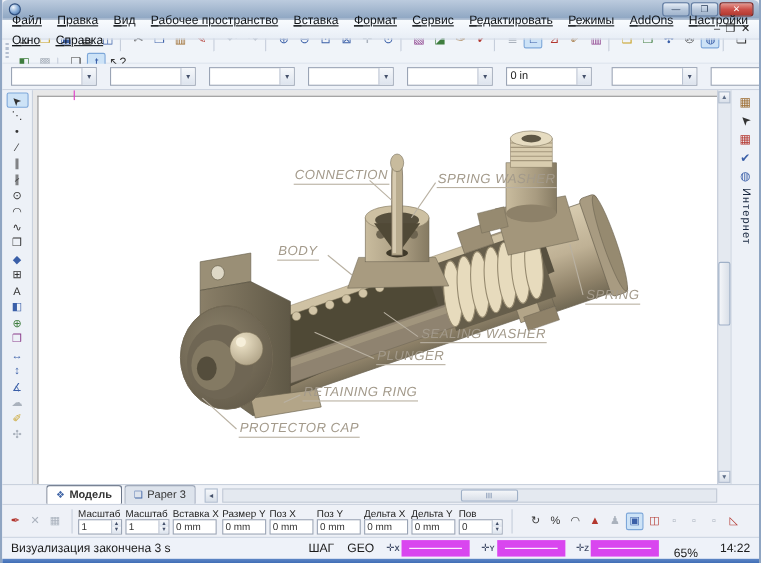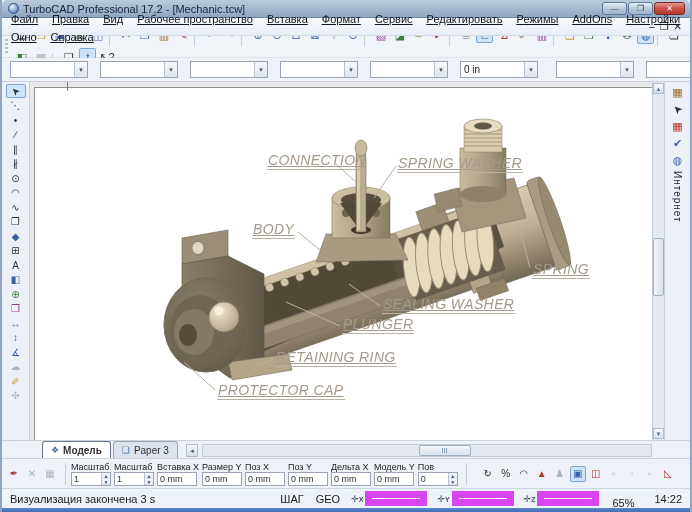--- a/index.html
+++ b/index.html
@@ -51,22 +51,22 @@
   .main{flex:1 1 auto;display:flex;min-height:0;}
   .left-tools{flex:0 0 28px;background:#edf1f7;border-right:1px solid #c9d1dd;
     display:flex;flex-direction:column;align-items:center;padding-top:2px;}
   .ltool{width:20px;height:14px;display:flex;align-items:center;justify-content:center;
     font-size:10px;margin-bottom:0.5px;border:1px solid transparent;}
   .canvas{flex:1 1 auto;position:relative;background:#e8e8e8;overflow:hidden;}
   .paper{position:absolute;left:4px;top:5px;right:0;bottom:0;background:#fff;
     border-top:1px solid #909090;border-left:1px solid #909090;}
   .insert-mark{position:absolute;left:37px;top:0;width:1px;height:9px;background:#e038c8;}
   .model-svg{position:absolute;left:0;top:0;pointer-events:none;}
-  .lbl{position:absolute;font-size:14px;font-style:italic;letter-spacing:0.4px;
-    color:#a39a8b;border-bottom:1px solid #b9b1a2;padding:0 1px 1px 1px;white-space:nowrap;text-decoration:underline;}
+  .lbl{position:absolute;font-size:12px;font-style:italic;letter-spacing:0.4px;
+    color:#a39a8b;border-bottom:1px solid #b9b1a2;padding:0 1px 1px 1px;white-space:nowrap;}
   .lbl-connection{left:237px;top:70px;}
   .lbl-spring-washer{left:367px;top:73px;}
   .lbl-body{left:222px;top:139px;}
   .lbl-spring{left:502px;top:179px;}
   .lbl-sealing-washer{left:352px;top:214px;}
   .lbl-plunger{left:312px;top:234px;}
   .lbl-retaining-ring{left:245px;top:267px;}
   .lbl-protector-cap{left:187px;top:300px;}
   .vscroll{flex:0 0 12px;background:#e4e9f0;border-left:1px solid #c2cad6;position:relative;}
   .vs-arrow{position:absolute;left:0;width:11px;height:11px;font-size:6px;color:#5b6b85;
@@ -126,21 +126,20 @@
   .o{color:#9c6b2f;} .m{color:#8c3f8c;} .k{color:#333;} .dis{color:#aab2bd;}
   .sel{background:#cde3f7;border:1px solid #7da7d9;border-radius:2px;}
 </style>
 </head>
 <body>
 
 <div class="window">
 
   <div class="titlebar">
     <span class="app-icon"></span>
-    <span class="title-text">TurboCAD Professional 17.2 - [Mechanic.tcw]</span>
     <span class="win-btns">
       <span class="wbtn">—</span>
       <span class="wbtn">❐</span>
       <span class="wbtn close">✕</span>
     </span>
   </div>
 
   <div class="menubar">
     <span><span class="menu-item">Файл</span><span class="menu-item">Правка</span><span class="menu-item">Вид</span><span class="menu-item">Рабочее пространство</span><span class="menu-item">Вставка</span><span class="menu-item">Формат</span><span class="menu-item">Сервис</span><span class="menu-item">Редактировать</span><span class="menu-item">Режимы</span><span class="menu-item">AddOns</span><span class="menu-item">Настройки</span><span class="menu-item">Окно</span><span class="menu-item">Справка</span></span>
     <span class="mdi">
@@ -596,21 +595,21 @@
             <span>0 mm</span>
           </span>
         </span>
         <span class="field">
           <span class="f-label">Дельта X</span>
           <span class="f-input">
             <span>0 mm</span>
           </span>
         </span>
         <span class="field">
-          <span class="f-label">Модель Y</span>
+          <span class="f-label">Дельта Y</span>
           <span class="f-input">
             <span>0 mm</span>
           </span>
         </span>
         <span class="field">
           <span class="f-label">Пов</span>
           <span class="f-input has-spin">
             <span>0</span>
             <span class="spin">
               <i>▲</i>

